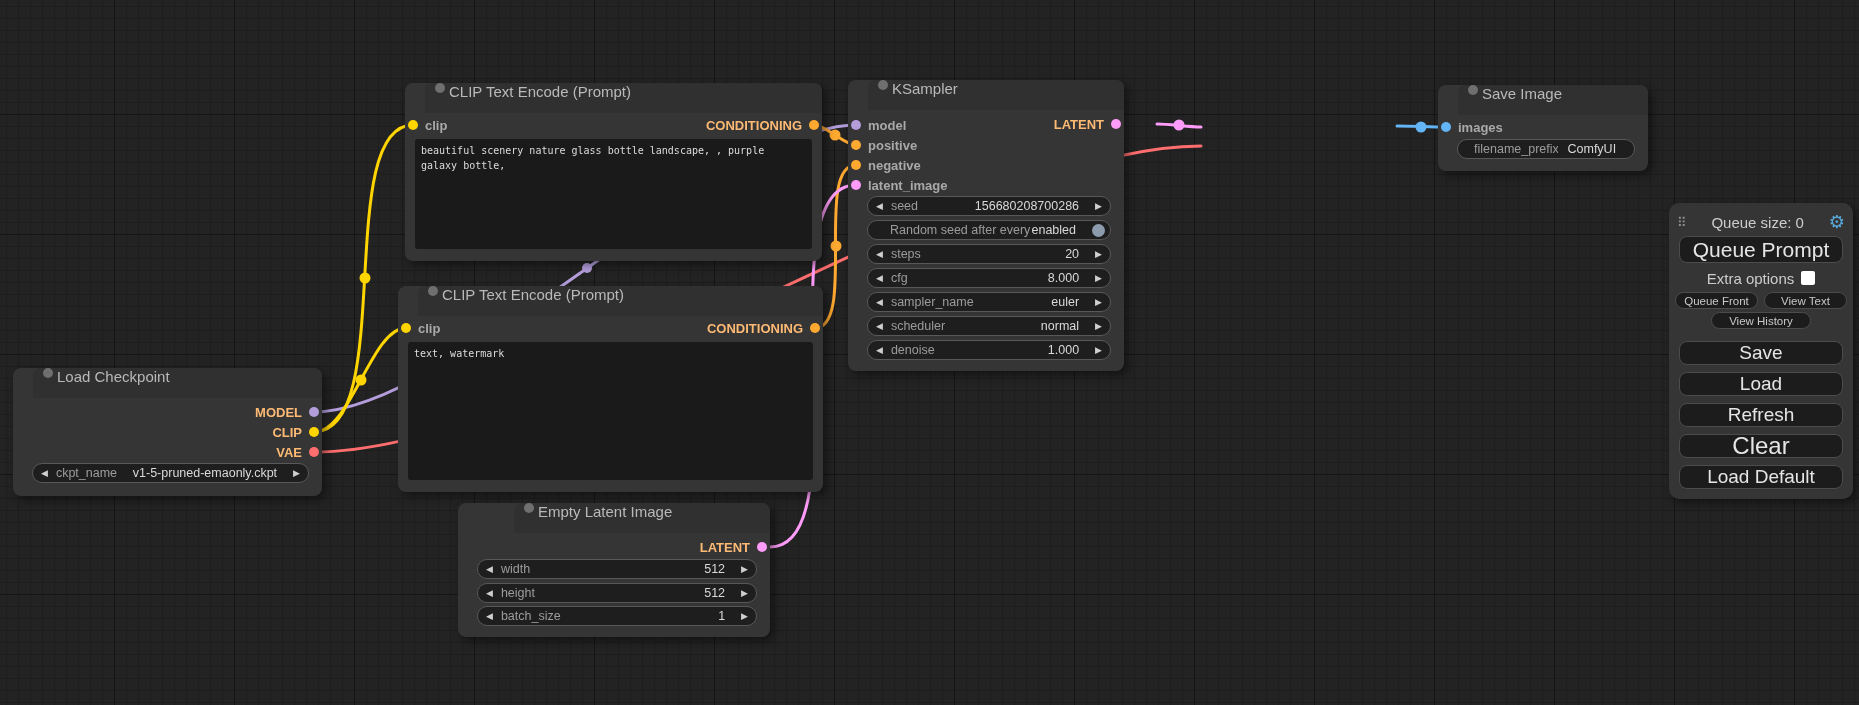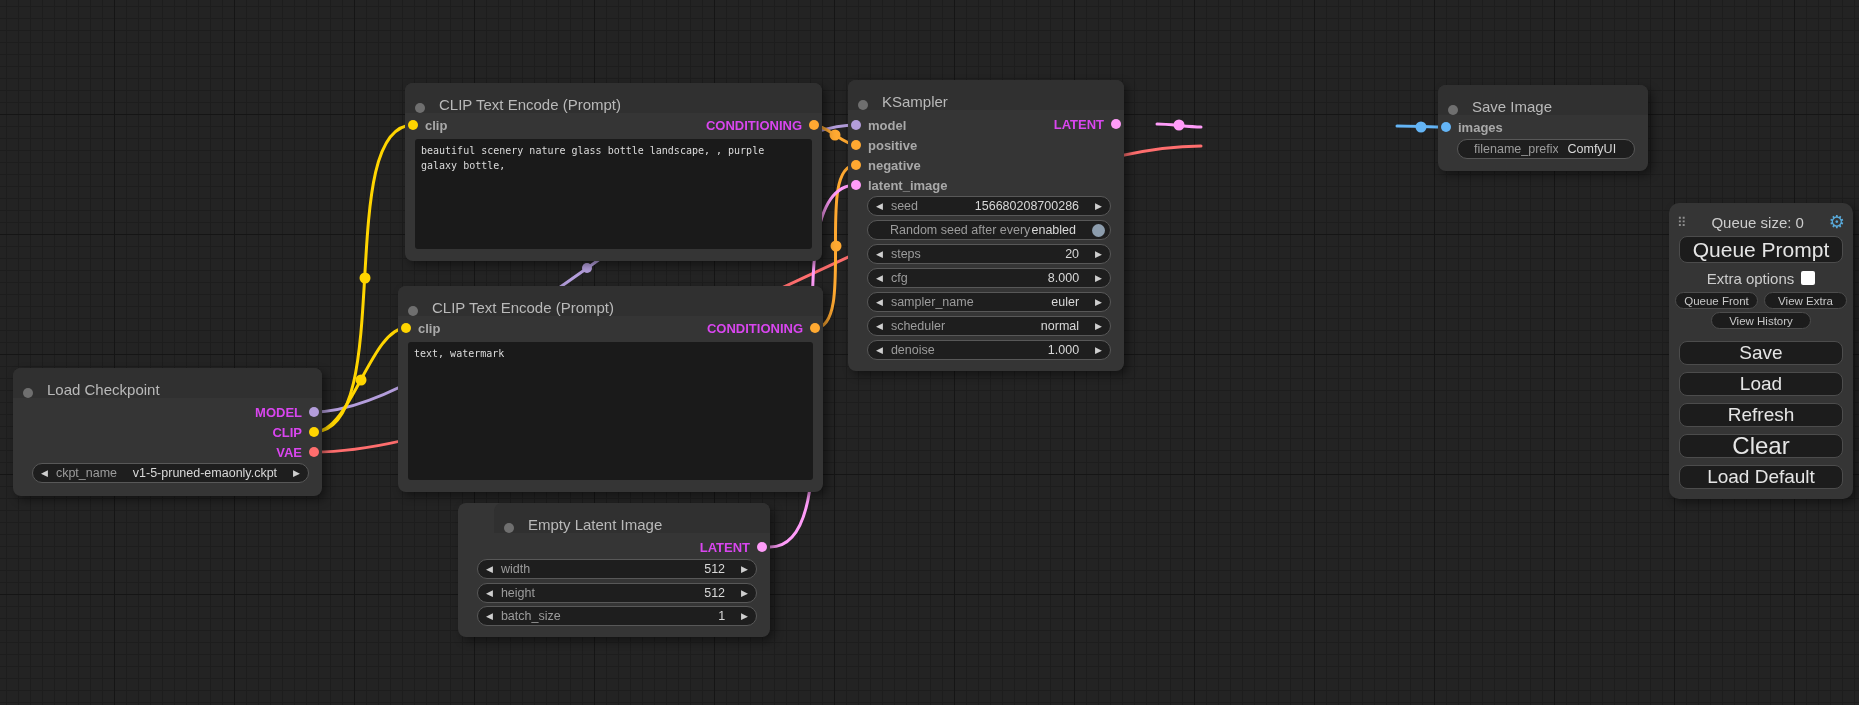--- a/index.html
+++ b/index.html
@@ -14,28 +14,28 @@
     background-size:120px 120px,120px 120px,12px 12px,12px 12px;
     background-position:-6px -6px;
     font-family:"Liberation Sans",sans-serif;
   }
   svg.wires{position:absolute;left:0;top:0;z-index:1;}
   svg.wires path{fill:none;stroke-width:3;stroke-linecap:round;}
 
   .node{position:absolute;z-index:2;background:#353535;border-radius:8px;
         box-shadow:4px 4px 10px rgba(0,0,0,.45);}
   .ntitle{height:30px;background:#303030;border-radius:8px 8px 0 0;
-          display:flex;align-items:flex-end;padding:0 10px;gap:14px;}
+          display:flex;align-items:flex-start;padding:0 10px;gap:4px;margin-left:20px;}
   .tdot{width:10px;height:10px;border-radius:50%;flex:none;}
   .ttext{color:#b9b9b9;font-size:15px;white-space:nowrap;}
   .slot{position:absolute;height:20px;display:flex;align-items:center;gap:7px;z-index:3;font-weight:bold;}
   .slot.in{left:3px;} .slot.out{right:3px;}
   .sdot{width:10px;height:10px;border-radius:50%;flex:none;}
   .slabel{font-size:13px;color:#a9a9a9;white-space:nowrap;}
-  .slot.out .slabel{color:#d946ef;text-align:right;}
+  .slot.out .slabel{color:#fdba74;text-align:right;}
   .widget{position:absolute;left:19px;right:13px;height:20px;box-sizing:border-box;
           background:#1e1e1e;border:1px solid #585858;border-radius:10px;
           display:flex;align-items:center;padding:0 8px;font-size:12.5px;white-space:nowrap;}
   .warrow{color:#cfcfcf;font-size:9px;flex:none;}
   .wlabel{color:#9c9c9c;margin-left:8px;flex:1;overflow:hidden;}
   .wvalue{color:#d8d8d8;margin-right:16px;}
   .widget.toggle .wlabel{margin-left:14px;}
   .knob{width:13px;height:13px;border-radius:50%;margin-right:-3px;flex:none;}
   .widget.plain .wlabel{flex:1.1;text-align:center;}
   .widget.plain .wvalue{flex:0.9;text-align:center;margin:0;}
@@ -279,21 +279,21 @@
       <span class="drag">⠿</span>
       <span class="qsize">Queue size: 0</span>
       <span class="gear" style="color: rgb(88, 168, 216);">⚙</span>
     </div>
     <div class="qbtn main">Queue Prompt</div>
     <div class="extra">
       <span>Extra options</span>
       <span class="chk"></span>
     </div>
     <div class="pill" id="btn-qfront">Queue Front</div>
-    <div class="pill" id="btn-vqueue">View Extra</div>
+    <div class="pill" id="btn-vqueue">View Text</div>
     <div class="pill" id="btn-vhist">View History</div>
     <div class="qbtn" id="btn-save">Save</div>
     <div class="qbtn" id="btn-load">Load</div>
     <div class="qbtn" id="btn-refresh">Refresh</div>
     <div class="qbtn" id="btn-clear">Clear</div>
     <div class="qbtn" id="btn-loaddef">Load Default</div>
   </div>
 
 </div>
 

